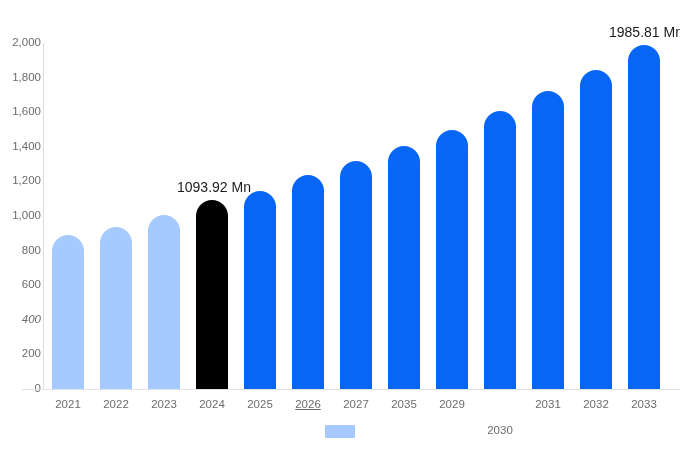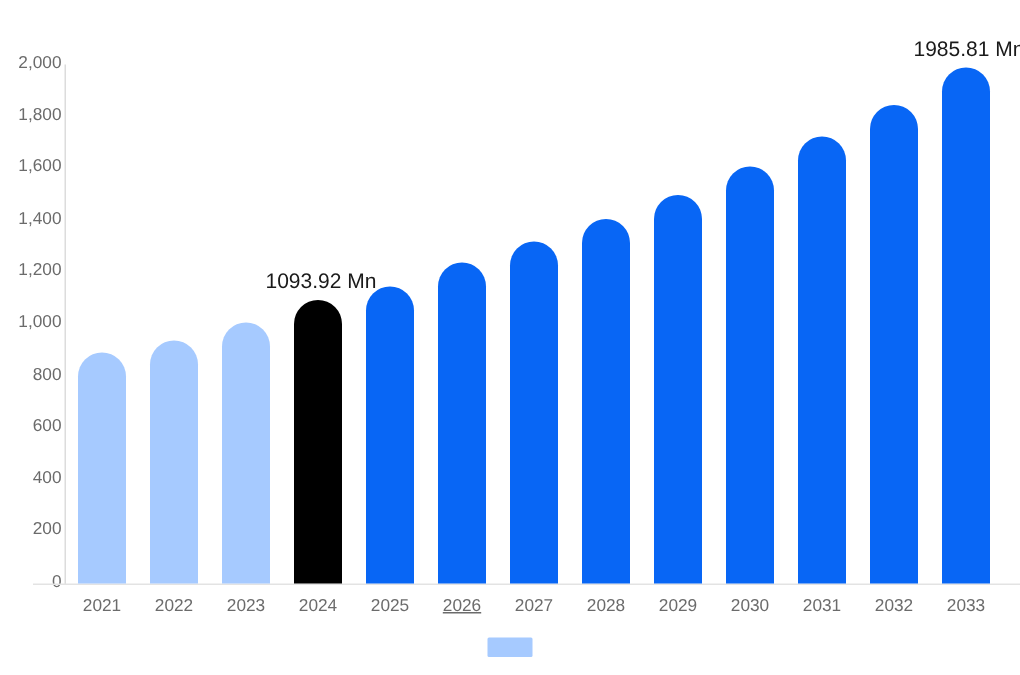--- a/index.html
+++ b/index.html
@@ -140,21 +140,21 @@
 
   <div class="y-axis-labels" id="y-axis-labels">
       <div class="y-tick" style="top: 43px;">2,000</div>
       <div class="y-tick" style="top: 77.6px;">1,800</div>
       <div class="y-tick" style="top: 112.2px;">1,600</div>
       <div class="y-tick" style="top: 146.8px;">1,400</div>
       <div class="y-tick" style="top: 181.4px;">1,200</div>
       <div class="y-tick" style="top: 216px;">1,000</div>
       <div class="y-tick" style="top: 250.6px;">800</div>
       <div class="y-tick" style="top: 285.2px;">600</div>
-      <div class="y-tick" style="top: 319.8px;">400</div>
+      <div class="y-tick" style="top: 319.8px; font-style: italic;">400</div>
       <div class="y-tick" style="top: 354.4px;">200</div>
       <div class="y-tick" style="top: 389px;">0</div>
     </div>
 
   <div class="y-axis-line"></div>
   <div class="x-axis-line"></div>
 
   <div class="bars-layer" id="bars-layer">
       <div class="bar" style="left: 52px; height: 153.97px; background: rgb(166, 202, 255);"></div>
       <div class="x-tick" style="left: 44px;">2021</div>
@@ -165,25 +165,25 @@
       <div class="bar" style="left: 196px; height: 189.248px; background: rgb(0, 0, 0);"></div>
       <div class="x-tick" style="left: 188px;">2024</div>
       <div class="data-label" style="top: 178.752px; left: 177px;">1093.92 Mn</div>
       <div class="bar" style="left: 244px; height: 198.085px; background: rgb(8, 102, 245);"></div>
       <div class="x-tick" style="left: 236px;">2025</div>
       <div class="bar" style="left: 292px; height: 213.655px; background: rgb(8, 102, 245);"></div>
       <div class="x-tick" style="left: 284px; text-decoration: underline;">2026</div>
       <div class="bar" style="left: 340px; height: 228.36px; background: rgb(8, 102, 245);"></div>
       <div class="x-tick" style="left: 332px;">2027</div>
       <div class="bar" style="left: 388px; height: 243.065px; background: rgb(8, 102, 245);"></div>
-      <div class="x-tick" style="left: 380px;">2028</div>
+      <div class="x-tick" style="left: 380px;">2035</div>
       <div class="bar" style="left: 436px; height: 259.5px; background: rgb(8, 102, 245);"></div>
       <div class="x-tick" style="left: 428px;">2029</div>
       <div class="bar" style="left: 484px; height: 277.665px; background: rgb(8, 102, 245);"></div>
-      <div class="x-tick" style="left: 476px;">2030</div>
+      <div class="x-tick" style="left: 476px; margin-top: 26px;">2030</div>
       <div class="bar" style="left: 532px; height: 297.56px; background: rgb(8, 102, 245);"></div>
       <div class="x-tick" style="left: 524px;">2031</div>
       <div class="bar" style="left: 580px; height: 319.185px; background: rgb(8, 102, 245);"></div>
       <div class="x-tick" style="left: 572px;">2032</div>
       <div class="bar" style="left: 628px; height: 343.545px; background: rgb(8, 102, 245);"></div>
       <div class="x-tick" style="left: 620px;">2033</div>
       <div class="data-label" style="top: 24.4549px; left: 609px;">1985.81 Mn</div>
     </div>
 
   <div class="legend" id="legend-container">

